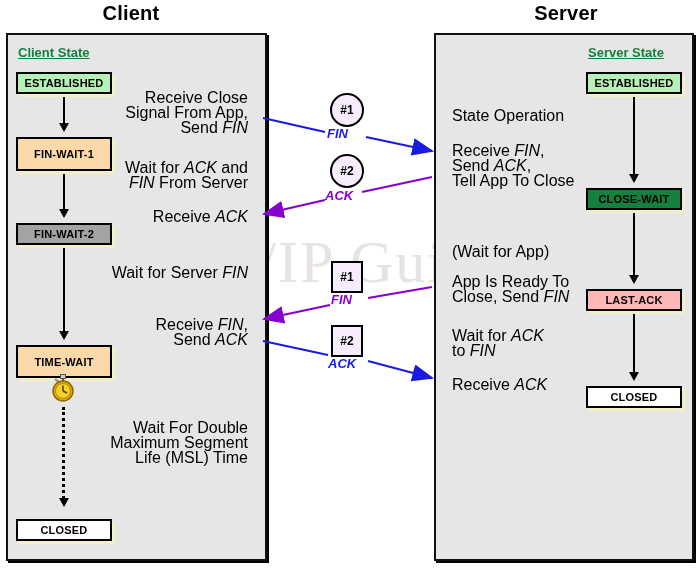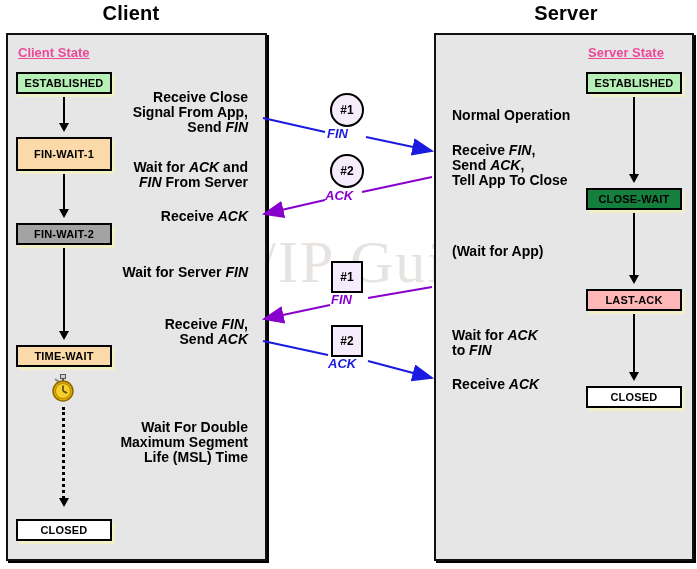--- a/index.html
+++ b/index.html
@@ -31,21 +31,21 @@
   .panel{
     position:absolute;background:#e6e6e6;z-index:2;
     border:2px solid #111;
     box-shadow:2px 2px 0 #000;
   }
   #panel-client{left:6px;top:33px;width:257px;height:524px;}
   #panel-server{left:434px;top:33px;width:256px;height:524px;}
 
   .panel-head{
     position:absolute;font-size:13px;font-weight:bold;
-    text-decoration:underline;color:#ec4899;z-index:7;white-space:nowrap;
+    text-decoration:underline;color:#15803d;z-index:7;white-space:nowrap;
   }
   #head-client{left:18px;top:45px;}
   #head-server{left:588px;top:45px;}
 
   
   .state-box{
     position:absolute;box-sizing:border-box;
     border:2px solid #000;
     font-size:11px;font-weight:bold;letter-spacing:.2px;
     display:flex;align-items:center;justify-content:center;
@@ -60,21 +60,21 @@
     border-left:3px dotted #000;
   }
   .vhead{
     position:absolute;width:0;height:0;z-index:5;
     border-left:5px solid transparent;border-right:5px solid transparent;
     border-top:9px solid #000;
   }
 
   
   .desc{
-    position:absolute;font-size:14px;font-weight:bold;line-height:15px;
+    position:absolute;font-size:16px;font-weight:normal;line-height:15px;
     z-index:7;white-space:pre-line;
   }
   .desc.r{text-align:right;}
   .desc.l{text-align:left;}
   .desc i{font-style:italic;}
 
   
   .badge{
     position:absolute;background:#f7ecfb;border:2.5px solid #000;
     font-size:12px;font-weight:bold;color:#000;
@@ -108,21 +108,21 @@
 
   <div class="panel" id="panel-client"></div>
   <div class="panel" id="panel-server"></div>
 
   <div class="panel-head" id="head-client">Client State</div>
   <div class="panel-head" id="head-server">Server State</div>
 
   <div class="state-box" style="left:16px;top:72px;width:96px;height:22px;background:#b6f0b6;">ESTABLISHED</div>
   <div class="state-box" style="left:16px;top:137px;width:96px;height:34px;background:#fcd9a8;">FIN-WAIT-1</div>
   <div class="state-box" style="left:16px;top:223px;width:96px;height:22px;background:#a3a3a3;">FIN-WAIT-2</div>
-  <div class="state-box" style="left:16px;top:345px;width:96px;height:22px;background:#fcd9a8;">TIME-WAIT</div>
+  <div class="state-box" style="left:16px;top:345px;width:96px;height:33px;background:#fcd9a8;">TIME-WAIT</div>
   <div class="state-box" style="left:16px;top:519px;width:96px;height:22px;background:#ffffff;">CLOSED</div>
 
   <div class="vline" style="left:63px;top:96px;height:28px;"></div>
   <div class="vhead" style="left:59px;top:123px;"></div>
 
   <div class="vline" style="left:63px;top:161px;height:49px;"></div>
   <div class="vhead" style="left:59px;top:209px;"></div>
 
   <div class="vline" style="left:63px;top:247px;height:85px;"></div>
   <div class="vhead" style="left:59px;top:331px;"></div>
@@ -156,23 +156,24 @@
 
   <div class="vline" style="left:633px;top:96px;height:79px;"></div>
   <div class="vhead" style="left:629px;top:174px;"></div>
 
   <div class="vline" style="left:633px;top:212px;height:64px;"></div>
   <div class="vhead" style="left:629px;top:275px;"></div>
 
   <div class="vline" style="left:633px;top:313px;height:60px;"></div>
   <div class="vhead" style="left:629px;top:372px;"></div>
 
-  <div class="desc l" style="left:452px;top:108px;width:150px;">Normal Operation</div>
+  <div class="desc l" style="left:452px;top:108px;width:150px;">State Operation</div>
   <div class="desc l" style="left:452px;top:143px;width:150px;">Receive <i>FIN</i>,<br>Send <i>ACK</i>,<br>Tell App To Close</div>
   <div class="desc l" style="left:452px;top:244px;width:150px;">(Wait for App)</div>
+  <div class="desc l" style="left:452px;top:274px;width:150px;">App Is Ready To<br>Close, Send <i>FIN</i></div>
   <div class="desc l" style="left:452px;top:328px;width:150px;">Wait for <i>ACK</i><br>to <i>FIN</i></div>
   <div class="desc l" style="left:452px;top:377px;width:150px;">Receive <i>ACK</i></div>
 
   <svg id="arrows">
     <defs>
       <marker id="ah-blue" markerWidth="10" markerHeight="8" refX="9" refY="4" orient="auto">
         <polygon points="0,0 10,4 0,8" fill="#1a1ae0"></polygon>
       </marker>
       <marker id="ah-purple" markerWidth="10" markerHeight="8" refX="9" refY="4" orient="auto">
         <polygon points="0,0 10,4 0,8" fill="#8800cc"></polygon>

